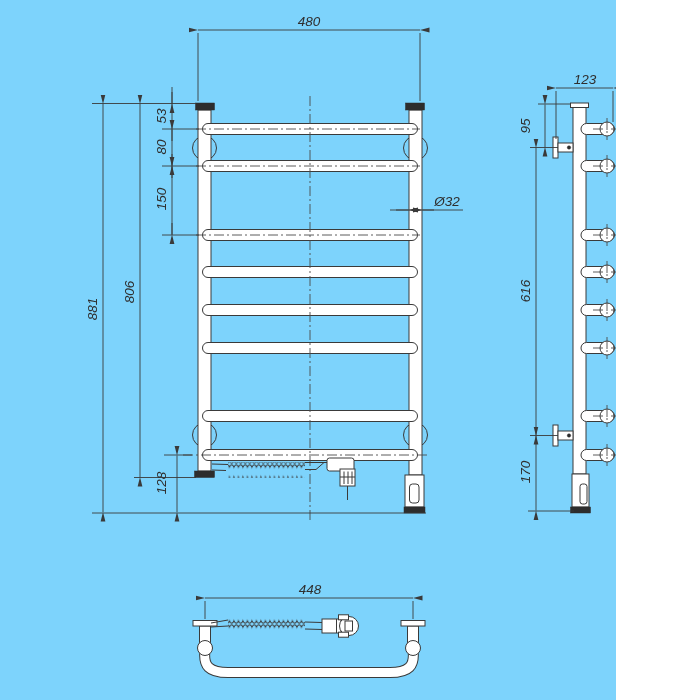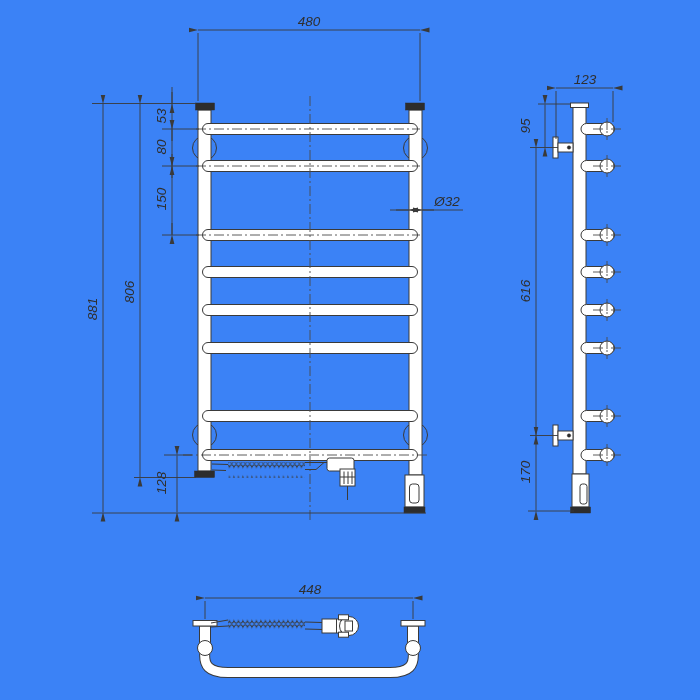--- a/index.html
+++ b/index.html
@@ -1,16 +1,16 @@
 <!DOCTYPE html>
 <html><head>
 <meta charset="utf-8">
 <style>
   html,body{margin:0;padding:0;background:#ffffff;}
-  .stage{width:700px;height:700px;background:#3b82f6;position:relative;overflow:hidden;}
+  .stage{width:616px;height:700px;background:#7dd3fc;position:relative;overflow:hidden;}
   svg{display:block;}
   .ln{stroke:#3a3a3a;stroke-width:1;fill:none;}
   .lnw{stroke:#3a3a3a;stroke-width:1;fill:#ffffff;}
   .dk{fill:#2d2d2d;stroke:#2d2d2d;stroke-width:0.5;}
   .cl{stroke:#4a4a4a;stroke-width:0.9;fill:none;stroke-dasharray:10 3 2 3;}
   .dim{stroke:#3a3a3a;stroke-width:0.9;fill:none;}
   .dim-t{font-family:"Liberation Sans","DejaVu Sans",sans-serif;font-style:italic;font-size:13.5px;fill:#2f2f2f;text-anchor:middle;}
 </style>
 </head>
 <body>

